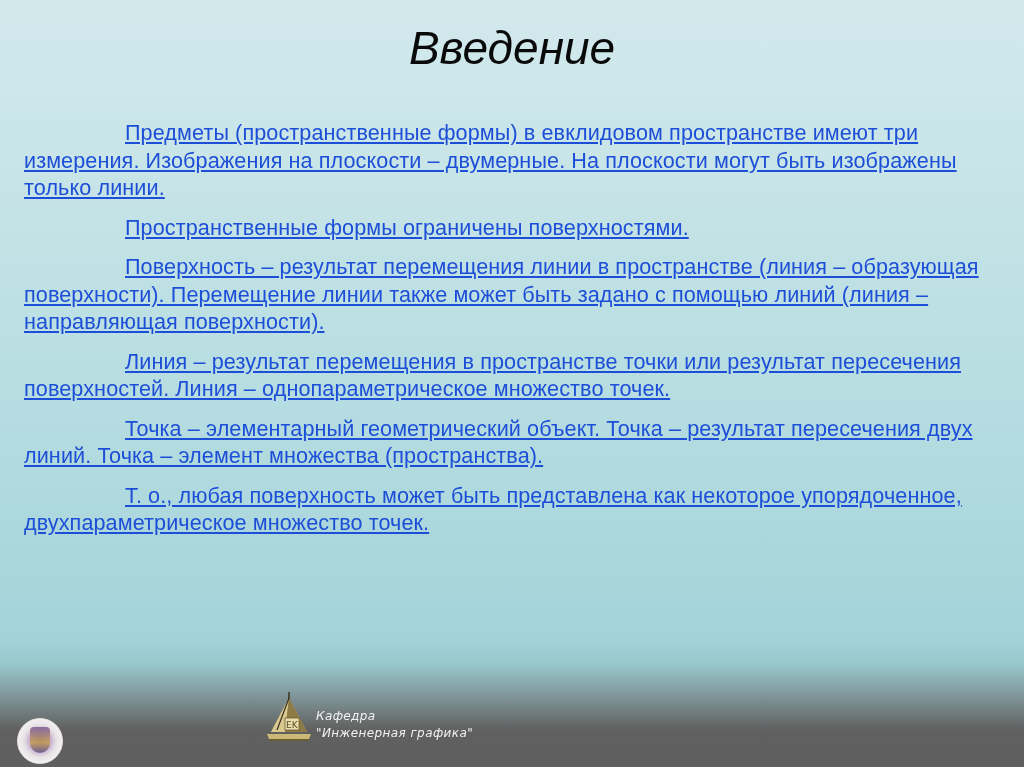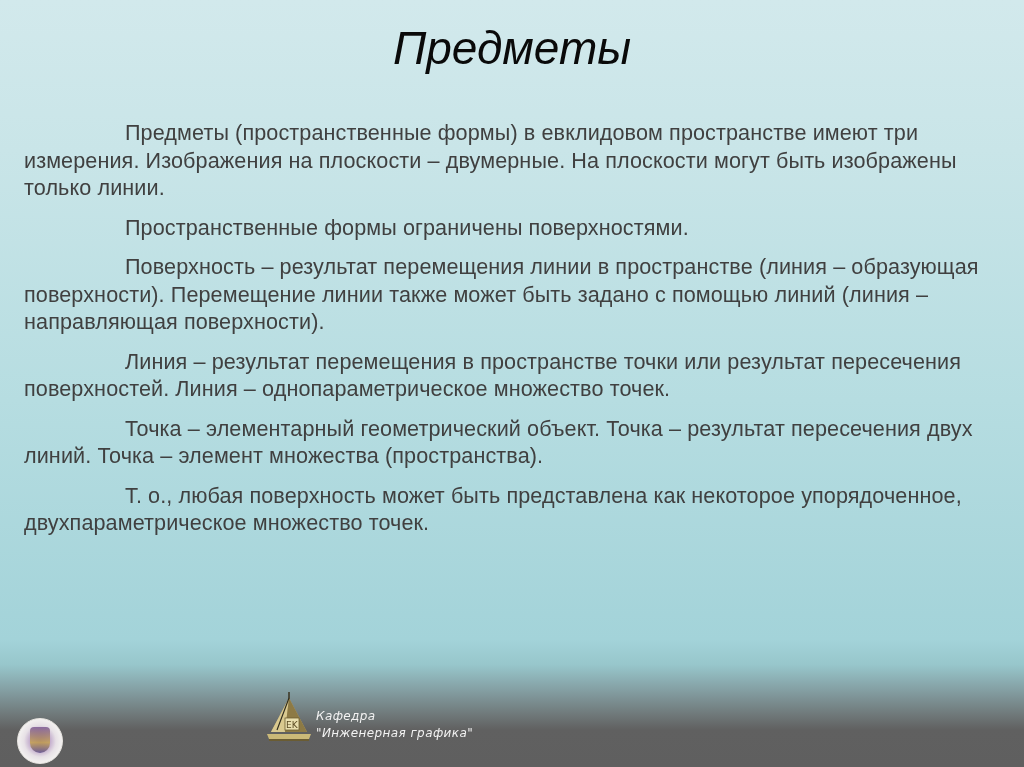--- a/index.html
+++ b/index.html
@@ -42,22 +42,23 @@
       position: absolute;
       top: 119px;
       left: 24px;
       width: 975px;
     }
     .para {
       font-size: 21.6px;
       line-height: 27.5px;
       margin: 0 0 12px 0;
       text-indent: 101px;
-      color: #404040;
+      color: #1d4ed8;
       letter-spacing: 0.1px;
+      text-decoration: underline;
     }
     .footer {
       position: absolute;
       left: 0;
       top: 688px;
       width: 1024px;
       height: 70px;
     }
     .emblem {
       position: absolute;
@@ -108,21 +109,21 @@
       font-size: 12px;
       line-height: 17px;
       color: #f2f2f2;
       letter-spacing: 0.4px;
       font-style: italic;
     }
   </style>
 </head>
 <body>
 
-<h1 class="slide-title">Предметы</h1>
+<h1 class="slide-title">Введение</h1>
 
 <div class="content">
   <p class="para">Предметы (пространственные формы) в евклидовом пространстве имеют три измерения. Изображения на плоскости – двумерные. На плоскости могут быть изображены только линии.</p>
   <p class="para">Пространственные формы ограничены поверхностями.</p>
   <p class="para">Поверхность – результат перемещения линии в пространстве (линия – образующая поверхности). Перемещение линии также может быть задано с помощью линий (линия – направляющая поверхности).</p>
   <p class="para">Линия – результат перемещения в пространстве точки или результат пересечения поверхностей. Линия – однопараметрическое множество точек.</p>
   <p class="para">Точка – элементарный геометрический объект. Точка – результат пересечения двух линий. Точка – элемент множества (пространства).</p>
   <p class="para">Т. о.,  любая поверхность может быть представлена как некоторое упорядоченное, двухпараметрическое множество точек.</p>
 </div>
 

